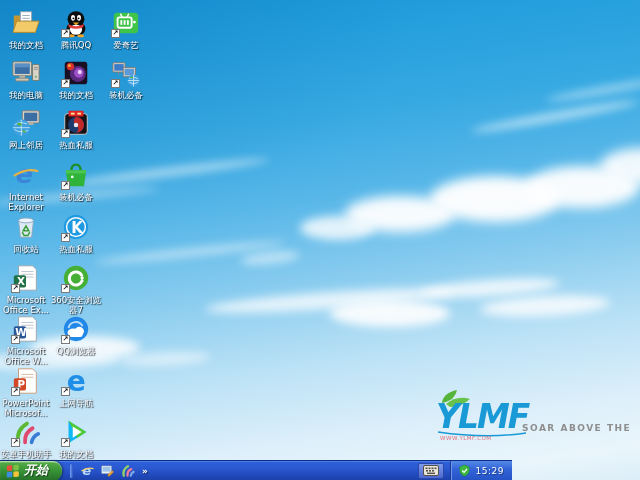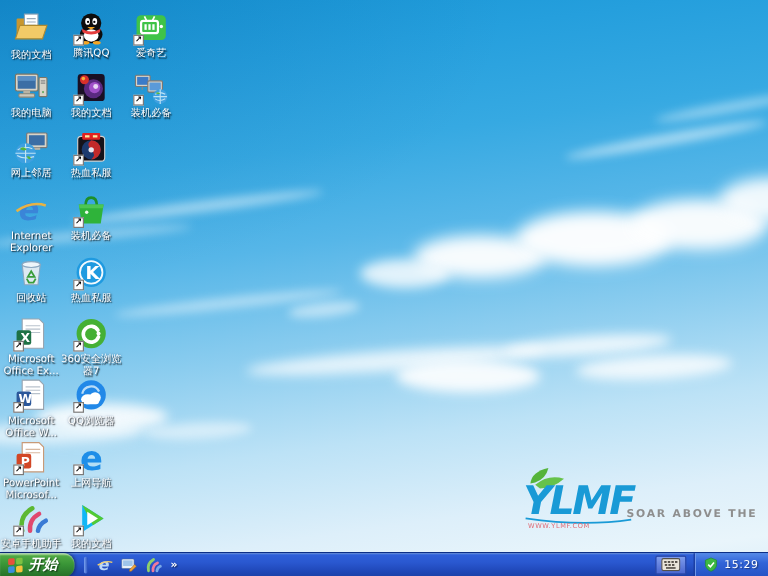--- a/index.html
+++ b/index.html
@@ -17,21 +17,21 @@
   .icon-img svg{width:30px;height:30px;display:block;}
   .shortcut-arrow{position:absolute;left:0;bottom:0;width:9px;height:9px;background:#fff;
     border:1px solid #7a7a7a;box-sizing:border-box;font-size:7px;line-height:7px;color:#000;
     text-align:center;font-weight:bold;}
   .icon-label{position:relative;left:-4px;width:56px;margin-top:2px;text-align:center;
     font-size:8.5px;line-height:10px;color:#fff;
     text-shadow:1px 1px 1px rgba(0,0,0,.75),0 0 2px rgba(0,40,80,.5);}
   
   #ylmf-logo{position:absolute;right:10px;bottom:32px;text-decoration:underline;}
   
-  #taskbar{position:absolute;left:0;bottom:0;width:640px;height:20px;
+  #taskbar{position:absolute;left:0;bottom:0;width:512px;height:20px;
     background:linear-gradient(#5a8ae8 0%,#2e5fd8 8%,#2a58d0 40%,#1f47b8 80%,#1c41aa 100%);
     border-top:1px solid #0c2f86;box-sizing:border-box;display:flex;align-items:center;}
   #start-button{height:20px;width:62px;display:flex;align-items:center;gap:4px;padding-left:6px;
     background:linear-gradient(#9ed584 0%,#4fa844 12%,#3a9637 45%,#2e8030 75%,#256f26 100%);
     border-radius:0 9px 9px 0;box-shadow:1px 0 3px rgba(0,0,0,.45),inset 0 1px 1px rgba(255,255,255,.4);
     cursor:pointer;box-sizing:border-box;}
   #start-label{color:#fff;font-size:12px;font-weight:bold;font-style:italic;
     text-shadow:1px 1px 1px rgba(0,0,0,.5);}
   .winflag{width:14px;height:14px;display:block;}
   #quick-launch{display:flex;align-items:center;gap:5px;margin-left:8px;}

